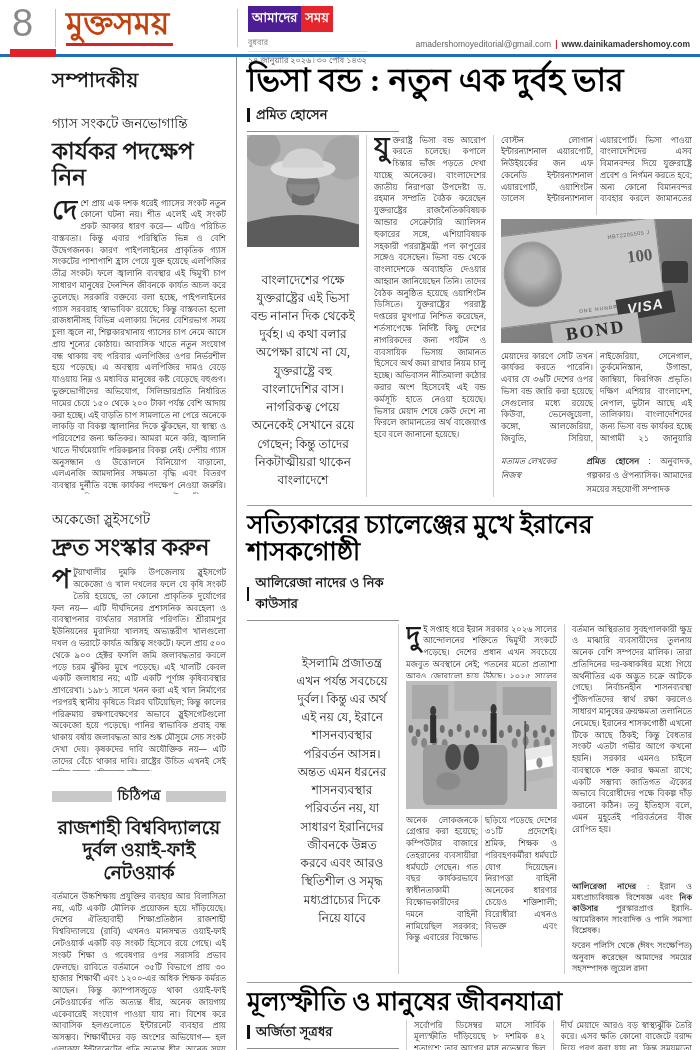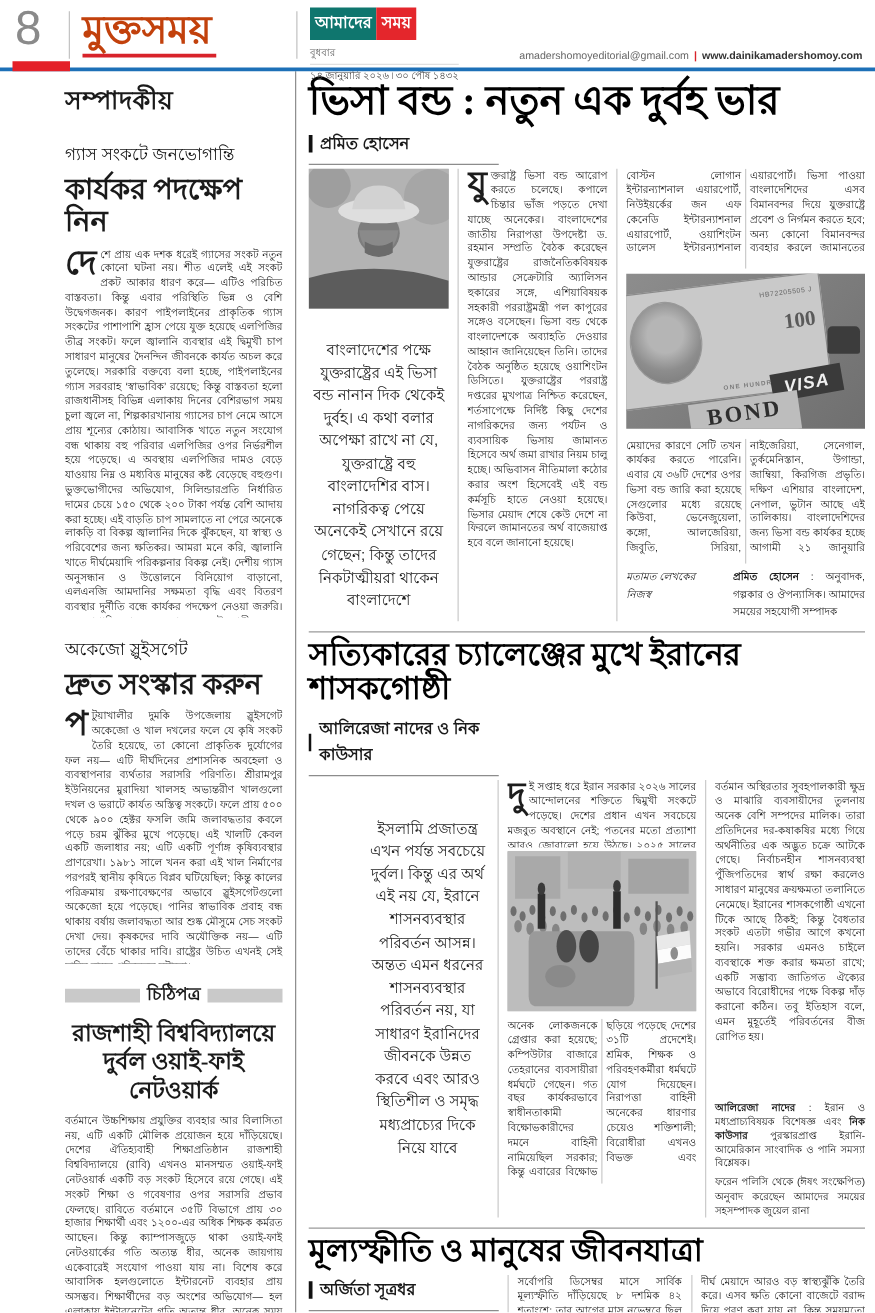--- a/index.html
+++ b/index.html
@@ -10,21 +10,21 @@
   
   .hdr { position:relative; height:57px; }
   .pnum { position:absolute; left:12px; top:2px; font-size:38px; color:#8a8a8a; font-weight:400; }
   .vline { position:absolute; top:9px; width:1px; height:38px; background:#c4c4c4; }
   .v1 { left:55px; } .v2 { left:237px; }
   .masthead { position:absolute; left:66px; top:5px; font-size:31px; font-weight:bold; color:#c2410c;
               border-bottom:3px solid #d8232a; padding:0 4px 1px 0; line-height:1.2;
               font-family:"Liberation Serif", serif; }
   .brandbox { position:absolute; left:248px; top:6px; }
   .brand span { display:inline-block; color:#fff; font-weight:bold; font-size:13px; padding:2px 4px 3px; }
-  .b1 { background:#0f766e; } .b2 { background:#e4262c; }
+  .b1 { background:#4c1d95; } .b2 { background:#e4262c; }
   .weekday { font-size:8px; color:#666; margin-top:4px; }
   .dateline { font-size:8px; color:#444; margin-top:2px; border-top:1px solid #e0e0e0; padding-top:2px;font-family:Liberation Serif, serif; }
   .contact { position:absolute; right:10px; bottom:8px; font-size:8.5px; color:#666; }
   .contact .sep { color:#d8232a; font-weight:bold; margin:0 4px; }
   .contact .site { color:#333; font-weight:bold; }
   .hrule { position:absolute; left:0; right:0; bottom:0; height:3px; background:#1d70b7; }
   .redblock { position:absolute; left:10px; bottom:0; width:46px; height:8px; background:#e42028; }
 
   
   main { display:flex; height:993px;padding-left:40px; }
@@ -55,21 +55,21 @@
   .byline { display:flex; align-items:center; gap:6px; margin:7px 0 3px; border-bottom:1px solid #8c8c8c;
             width:152px; padding-bottom:5px; }
   .byline .bbar { width:3px; height:14px; background:#111; }
   .byline .bname { font-size:13px; font-weight:600; }
 
   .cols { display:flex; gap:7px; }
   .cdiv { width:1px; background:#ccc; }
 
   .twocol { column-count:2; column-gap:7px; column-rule:1px solid #ccc; }
 
-  .pull-quote { font-size:12px; line-height:1.52; text-align:center; color:#222; }
+  .pull-quote { font-size:12px; line-height:1.52; text-align:center; color:#222;font-family:Liberation Serif, serif; }
 
   
   .a1c1 { width:112px; }
   .a1c2 { width:112px; height:332px; }
   .a1right { flex:1; display:flex; flex-direction:column; }
   .a1top { height:80px; }
   .a1bot { height:100px; margin-top:4px; }
   .a1foot { display:flex; gap:10px; margin-top:4px; }
   .note { font-style:italic; font-size:8.3px; flex:1; color:#222; }
   .bio { font-size:8.3px; flex:1.4; text-align:justify; }

